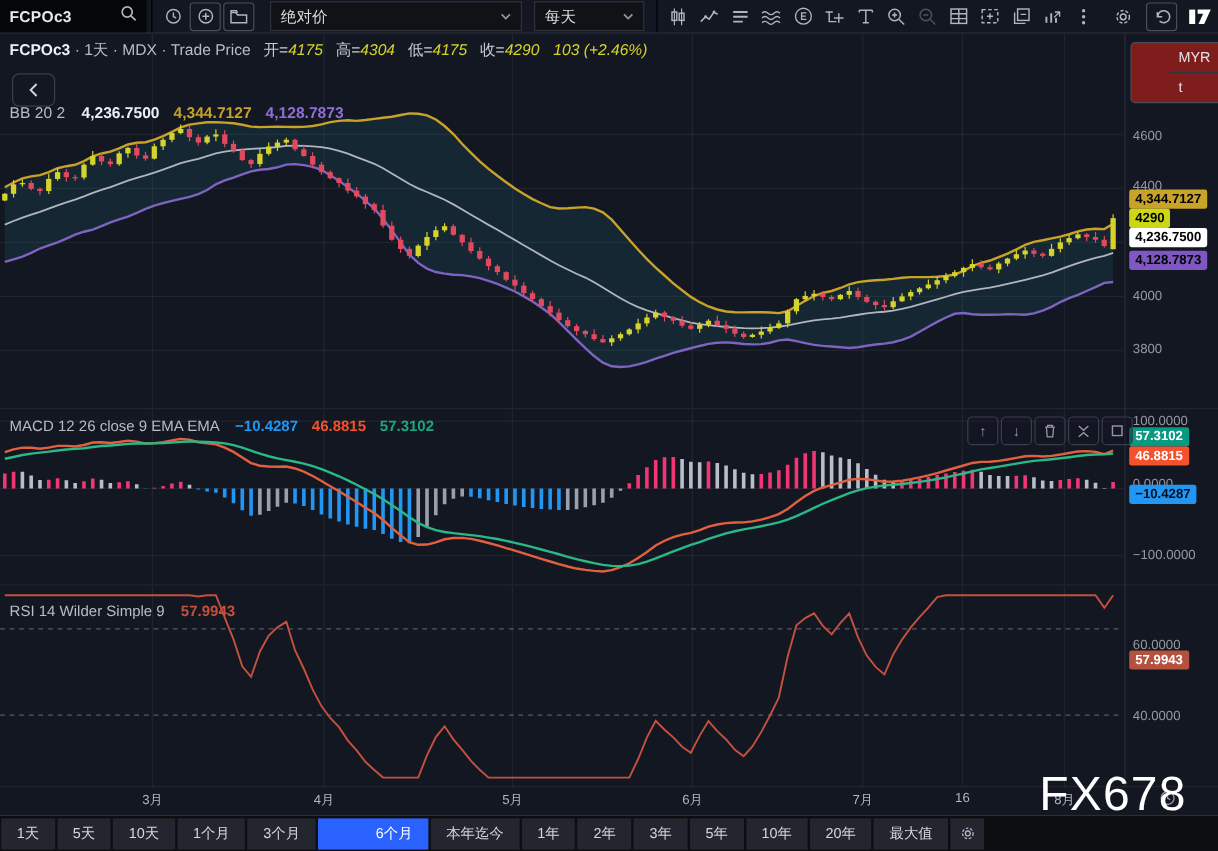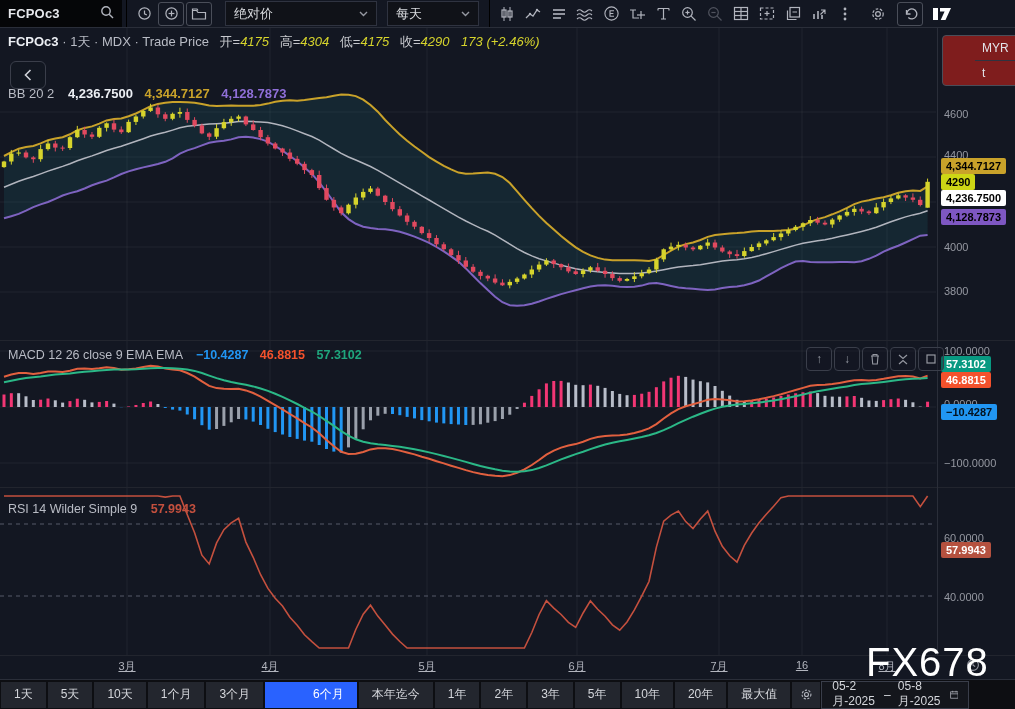--- a/index.html
+++ b/index.html
@@ -10,21 +10,21 @@
           border-bottom:1px solid #2a2e39;display:flex;align-items:center;}
   .searchbox{display:flex;align-items:center;justify-content:space-between;width:122px;height:27px;
              background:#050608;padding:0 8px;box-sizing:border-box;}
   .searchbox .sym{font-size:13px;color:#e6e8ec;font-weight:700;letter-spacing:.2px;}
   .tb-btn{display:flex;align-items:center;justify-content:center;width:24px;height:22px;margin:0 1px;
           color:#b2b5be;border-radius:3px;cursor:pointer;flex:0 0 auto;}
   .tb-btn svg{display:block}
   .tb-sep{width:1px;height:27px;background:#000;margin:0 4px;flex:0 0 auto;}
   .dd{display:flex;align-items:center;justify-content:space-between;height:25px;background:#101218;
       border:1px solid #2f3340;box-sizing:border-box;padding:0 8px;font-size:13px;color:#d8dade;cursor:pointer;}
-  .dd-wide{width:152px;margin-left:12px;}
+  .dd-wide{width:210px;margin-left:12px;}
   .dd-mid{width:92px;margin-left:10px;}
   .chev{width:9px;height:6px;}
   .dim{color:#50535e;}
   .boxed{border:1px solid #4a4e59;}
   
   svg.pane{position:absolute;left:0;background:transparent;}
   #svg-main{top:28px;width:936px;height:312px;}
   #svg-macd{top:341px;width:936px;height:146px;}
   #svg-rsi{top:488px;width:936px;height:167px;}
   .hsep{position:absolute;left:0;width:1015px;height:1px;background:#22252e;}
@@ -45,21 +45,21 @@
   .tick{position:absolute;left:6px;font-size:11px;color:#9598a1;line-height:14px;}
   .chip{position:absolute;left:3px;padding:2px 5px;font-size:11px;line-height:12px;border-radius:2px;
         color:#000;font-weight:700;white-space:nowrap;z-index:3;}
   #myrbox{position:absolute;left:4px;top:7px;width:64px;border:1px solid #4a4e59;border-radius:4px;
           background:#7f1d1d;z-index:5;padding-left:32px;}
   #myrbox .row{display:flex;align-items:center;justify-content:space-between;height:24px;padding:0 7px;font-size:12px;
                color:#e2e4e9;cursor:pointer;}
   #myrbox .row+.row{border-top:1px solid #2f3340;}
   
   #timeaxis{position:absolute;left:0;top:656px;width:1015px;height:22px;z-index:2;}
-  .tlabel{position:absolute;top:3px;font-size:11px;color:#b2b5be;transform:translateX(-50%);text-decoration:underline;}
+  .tlabel{position:absolute;top:3px;font-size:11px;color:#b2b5be;transform:translateX(-50%);}
   #axclock{position:absolute;left:966px;top:2px;color:#9598a1;}
   
   #bottombar{position:absolute;left:0;top:679px;width:1015px;height:30px;background:#0d0e12;
              border-top:1px solid #2a2e39;display:flex;align-items:center;padding:0;box-sizing:border-box;}
   .rngbtn{height:26px;margin:0 1px;padding:0 13px;background:#23262e;color:#d5d7dc;font-size:12px;
           display:flex;align-items:center;justify-content:center;cursor:pointer;flex:0 0 auto;}
   .rngbtn.active{background:#2962ff;color:#fff;padding-left:48px;}
   .rng-gear{width:28px;padding:0;}
   #datebox{height:26px;margin-left:auto;margin-right:70px;border:1px solid #3a3e4a;background:#14161c;
            display:flex;align-items:center;gap:7px;padding:0 10px;font-size:12px;color:#d5d7dc;cursor:pointer;}
@@ -657,21 +657,21 @@
 
   <div class="legend" style="left:8px;top:33px">
     <span class="w">FCPOc3</span>
     <span class="g"> · </span><span class="g">1天</span>
     <span class="g"> · </span><span class="g">MDX</span>
     <span class="g"> · </span><span class="g">Trade Price</span>
     <span class="ohlc-k">开=</span><span class="ohlc-v">4175</span>
     <span class="ohlc-k">高=</span><span class="ohlc-v">4304</span>
     <span class="ohlc-k">低=</span><span class="ohlc-v">4175</span>
     <span class="ohlc-k">收=</span><span class="ohlc-v">4290</span>
-    <span class="ohlc-v" style="margin-left:8px">173 (+2.46%)</span>
+    <span class="ohlc-v" style="margin-left:8px">103 (+2.46%)</span>
   </div>
   <div class="backbtn">
     <svg width="8" height="12" viewBox="0 0 8 12">
         <polyline points="6.5,1 1.5,6 6.5,11" fill="none" stroke="#cfd2d9" stroke-width="1.6"></polyline>
       </svg>
   </div>
   <div class="legend" style="left:8px;top:86px;font-size:13px">
     <span class="g">BB 20 2</span>
     <span class="w" style="margin-left:10px">4,236.7500</span>
     <span style="color:#c9a22a;margin-left:8px;font-weight:700">4,344.7127</span>
@@ -780,25 +780,14 @@
     <div class="rngbtn">5年</div>
     <div class="rngbtn">10年</div>
     <div class="rngbtn">20年</div>
     <div class="rngbtn">最大值</div>
     <div class="rngbtn rng-gear">
       <svg width="13" height="13" viewBox="0 0 13 13">
           <circle cx="6.5" cy="6.5" r="2" fill="none" stroke="#b2b5be" stroke-width="1.1"></circle>
           <circle cx="6.5" cy="6.5" r="4.4" fill="none" stroke="#b2b5be" stroke-width="1.1" stroke-dasharray="2.2 1.5"></circle>
         </svg>
     </div>
-    <div id="datebox">
-      <span>05-2月-2025</span>
-      <span>–</span>
-      <span>05-8月-2025</span>
-      <svg width="13" height="13" viewBox="0 0 13 13">
-          <rect x="1" y="2.5" width="11" height="9.5" fill="none" stroke="#b2b5be" stroke-width="1.1"></rect>
-          <line x1="1" y1="5.5" x2="12" y2="5.5" stroke="#b2b5be" stroke-width="1.1"></line>
-          <line x1="4" y1="1" x2="4" y2="3.5" stroke="#b2b5be" stroke-width="1.1"></line>
-          <line x1="9" y1="1" x2="9" y2="3.5" stroke="#b2b5be" stroke-width="1.1"></line>
-        </svg>
-    </div>
   </div>
 </div>
 
 </body></html>

